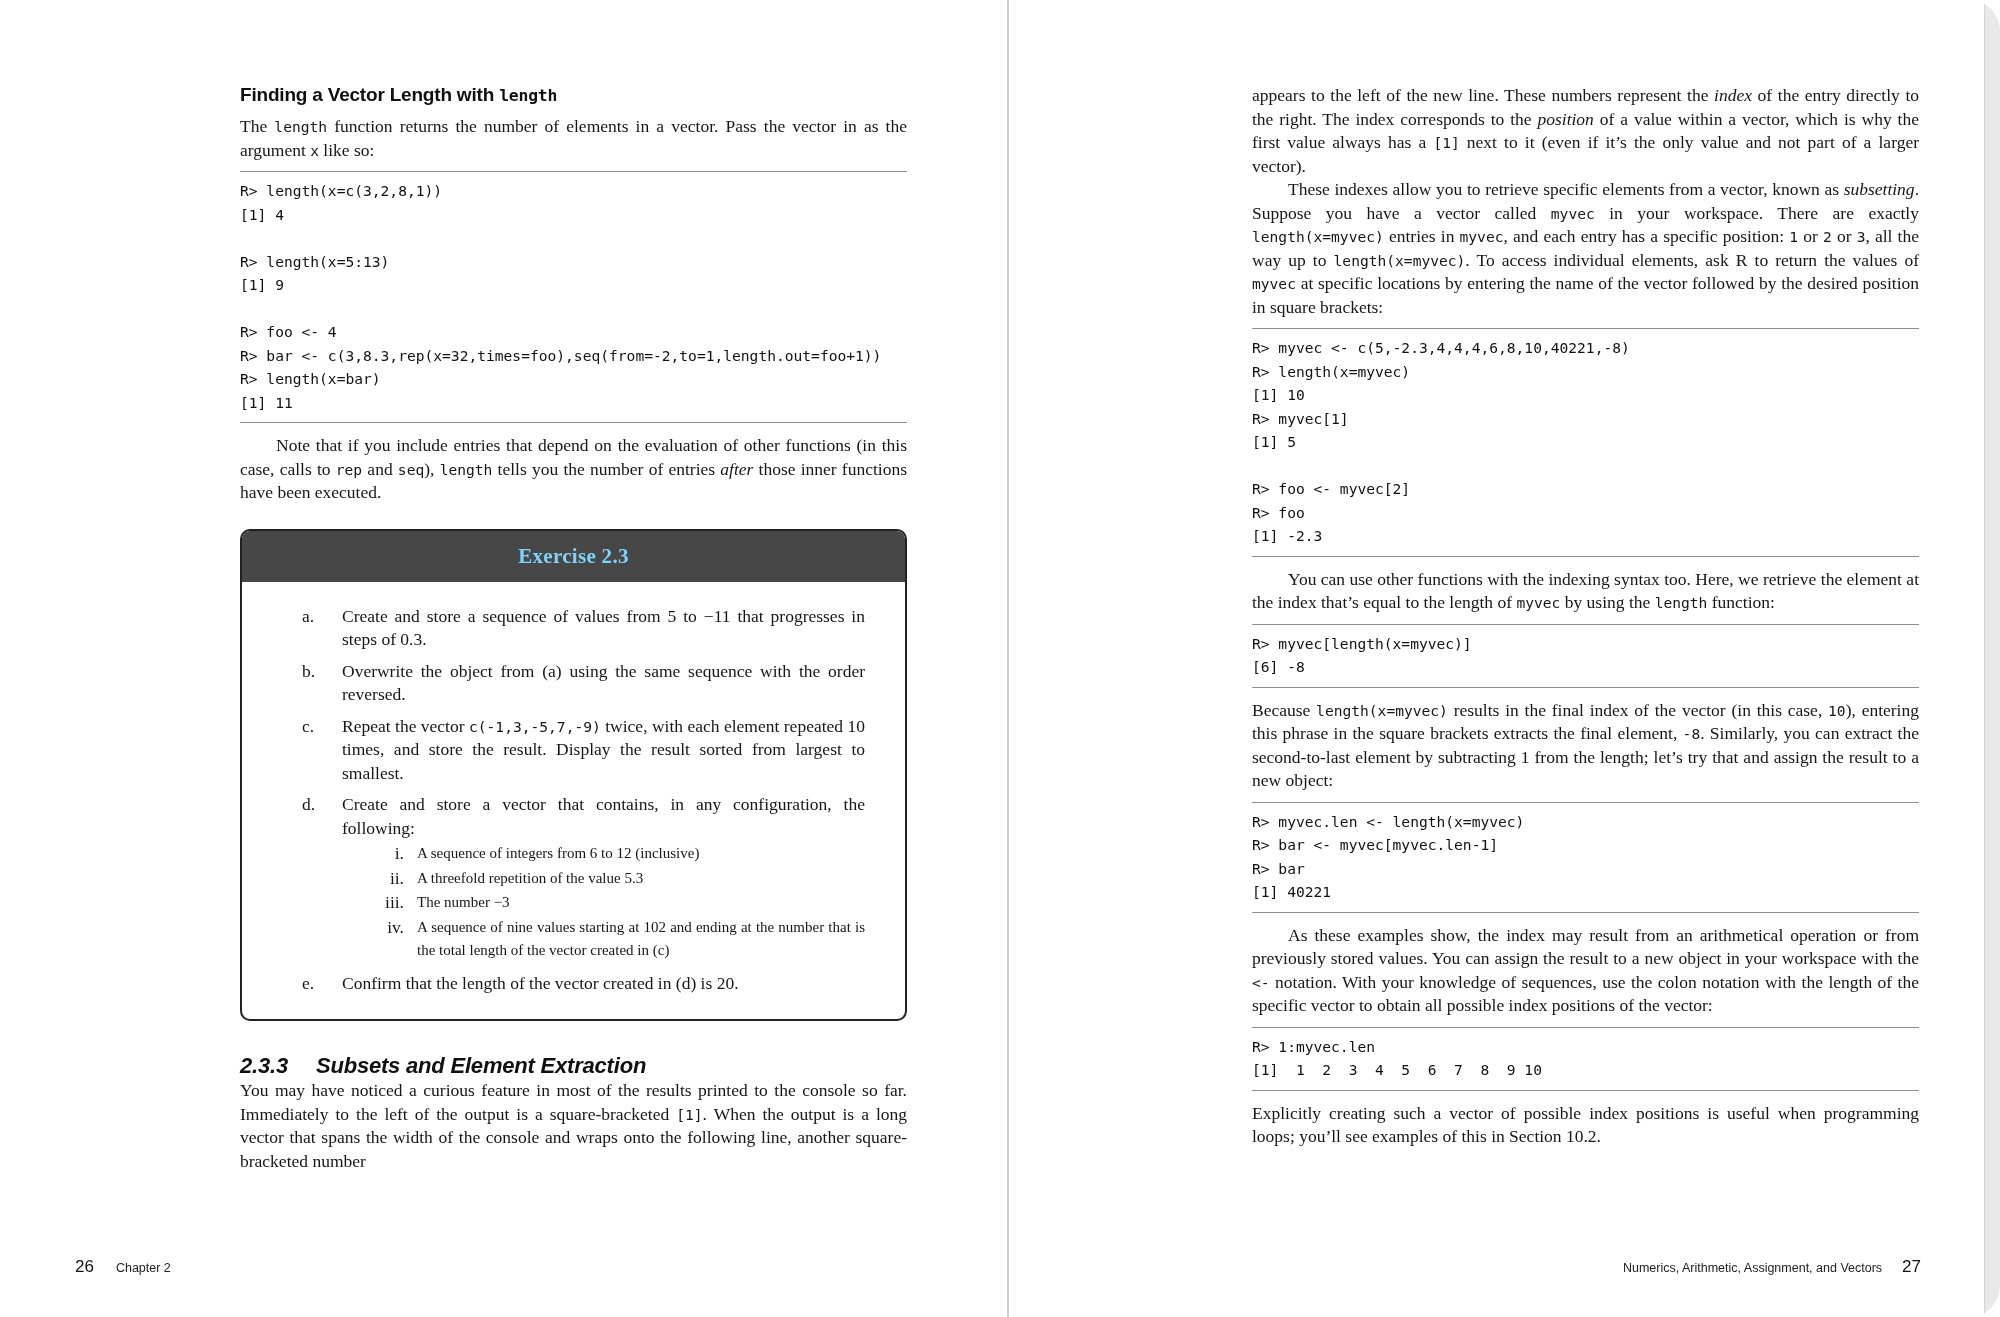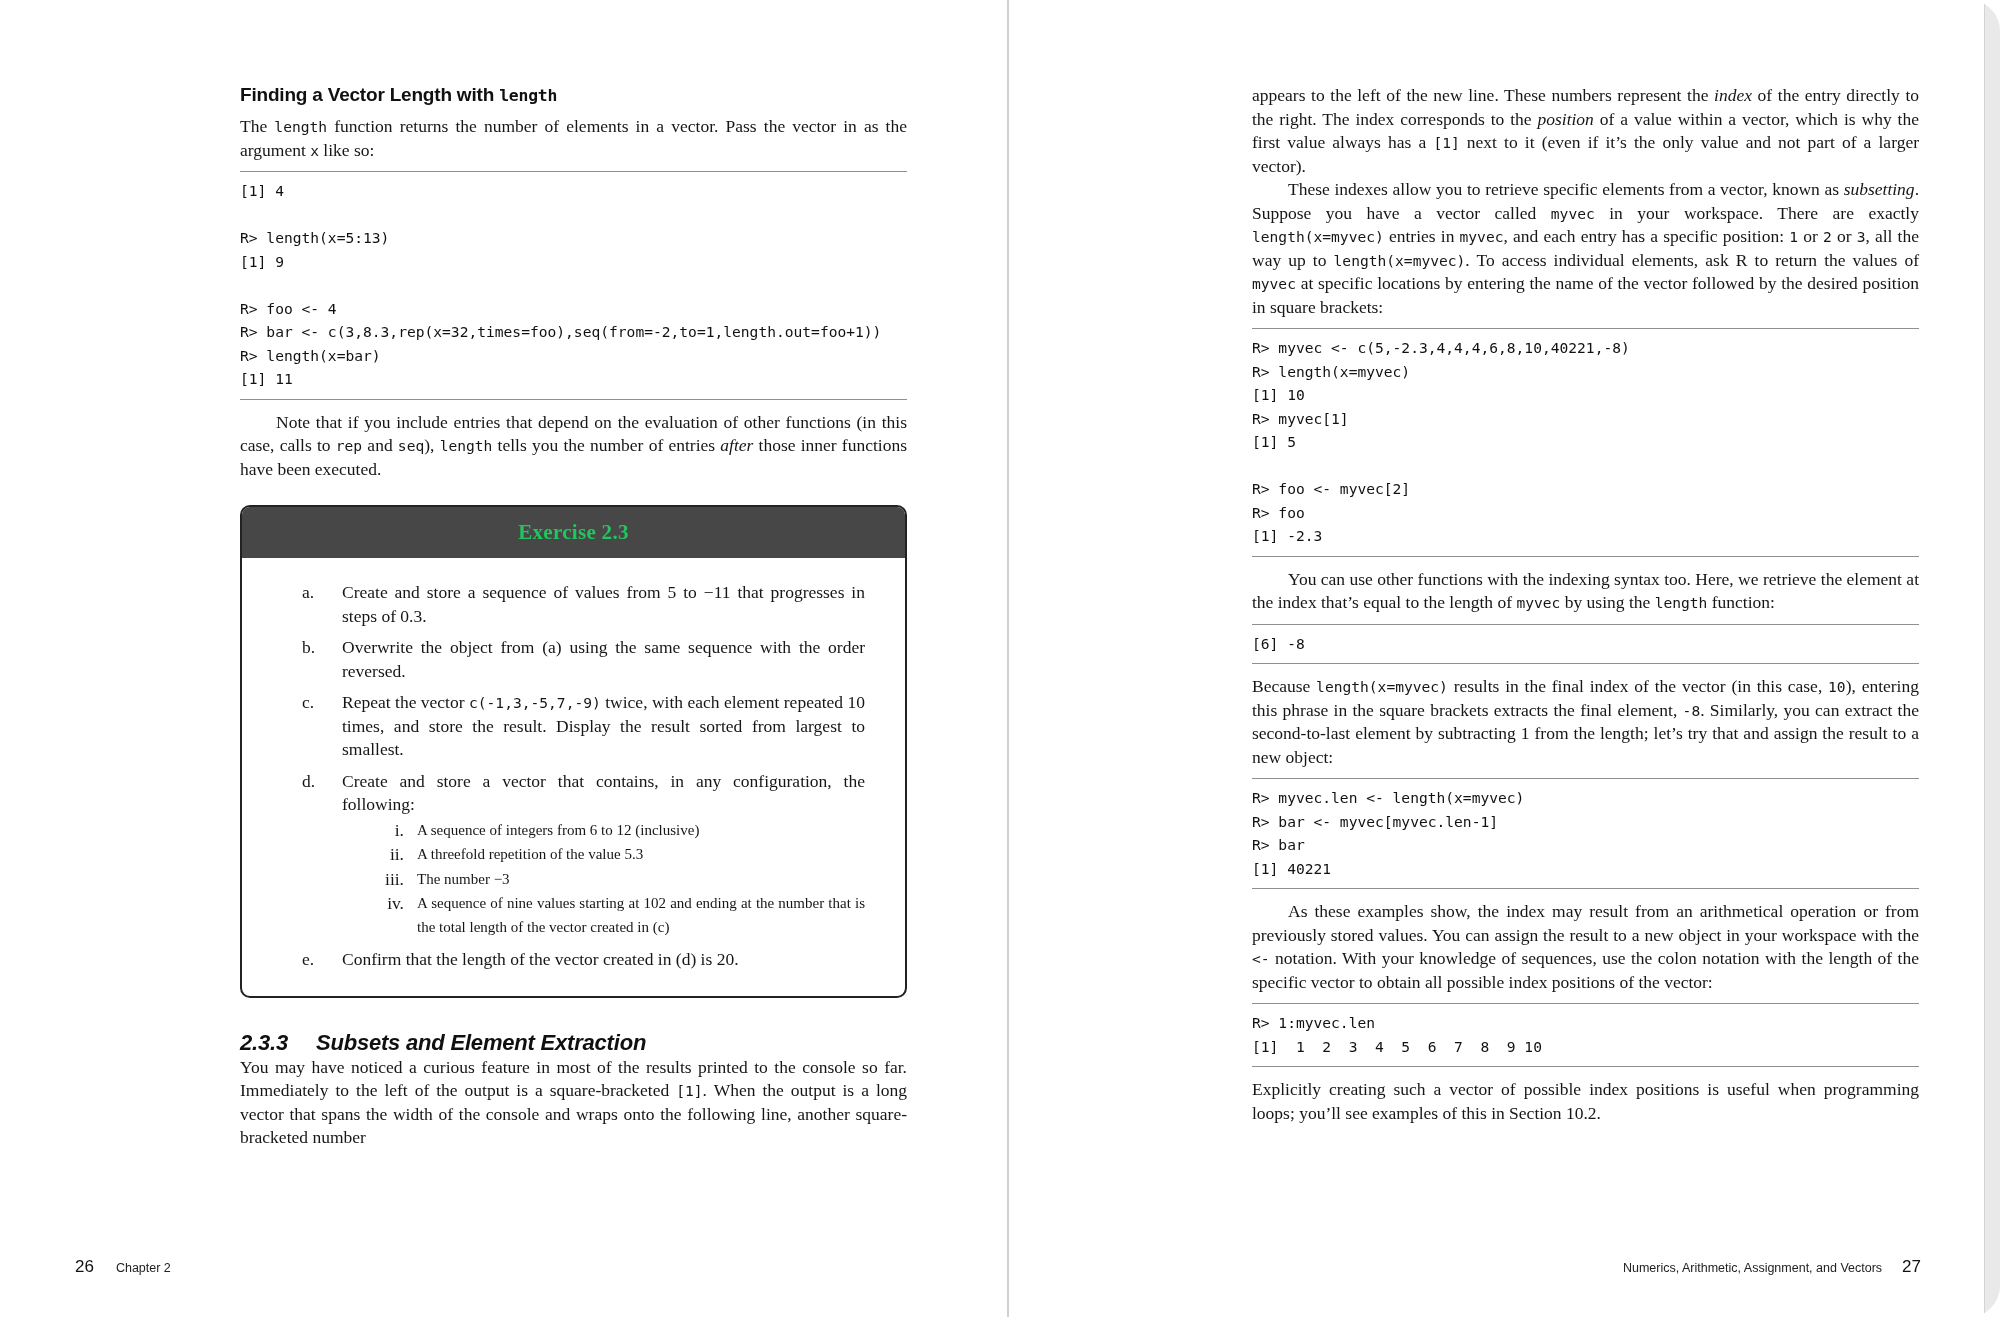--- a/index.html
+++ b/index.html
@@ -41,21 +41,21 @@
   .code-line {
     font-family:"DejaVu Sans Mono", monospace;
     font-size:14.6px; line-height:23.5px; white-space:pre; color:#111;
   }
 
   .exercise-box {
     margin-top:24px; border:2px solid #222222; border-radius:10px; overflow:hidden;
     background:#ffffff;
   }
   .exercise-header {
-    background:#474747; color:#22c55e; text-align:center;
+    background:#474747; color:#7dd3fc; text-align:center;
     font-family:"Liberation Serif", serif; font-weight:bold; font-size:21px;
     padding:13px 0 13px 0; letter-spacing:0.3px;
   }
   .exercise-body { padding:23px 40px 24px 60px; }
   .ex-item { display:flex; margin-bottom:8px; }
   .ex-label { width:40px; flex:none; font-size:17.5px; line-height:23.5px; }
   .ex-text  { flex:1; font-size:17.5px; line-height:23.5px; text-align:justify; }
   .ex-sublist { margin:2px 0 0 14px; }
   .ex-sub { display:flex; margin-bottom:1px; }
   .ex-sublabel { width:48px; flex:none; text-align:right; margin-right:13px; font-size:17.5px; line-height:23.5px; }
@@ -81,20 +81,21 @@
 <div class="spread">
 
   <div class="page page-left">
     <div class="content">
 
       <h3 class="subheading"><span class="seg-n">Finding a Vector Length with </span><span class="seg-c">length</span></h3>
 
       <p class="body"><span class="seg-n">The </span><span class="seg-c">length</span><span class="seg-n"> function returns the number of elements in a vector. Pass the vector in as the argument </span><span class="seg-c">x</span><span class="seg-n"> like so:</span></p>
 
       <div class="code-block">
+          <div class="code-line">R&gt; length(x=c(3,2,8,1))</div>
           <div class="code-line">[1] 4</div>
           <div class="code-line">&nbsp;</div>
           <div class="code-line">R&gt; length(x=5:13)</div>
           <div class="code-line">[1] 9</div>
           <div class="code-line">&nbsp;</div>
           <div class="code-line">R&gt; foo &lt;- 4</div>
           <div class="code-line">R&gt; bar &lt;- c(3,8.3,rep(x=32,times=foo),seq(from=-2,to=1,length.out=foo+1))</div>
           <div class="code-line">R&gt; length(x=bar)</div>
           <div class="code-line">[1] 11</div>
         </div>
@@ -182,20 +183,21 @@
           <div class="code-line">[1] 5</div>
           <div class="code-line">&nbsp;</div>
           <div class="code-line">R&gt; foo &lt;- myvec[2]</div>
           <div class="code-line">R&gt; foo</div>
           <div class="code-line">[1] -2.3</div>
         </div>
 
       <p class="body indent"><span class="seg-n">You can use other functions with the indexing syntax too. Here, we retrieve the element at the index that’s equal to the length of </span><span class="seg-c">myvec</span><span class="seg-n"> by using the </span><span class="seg-c">length</span><span class="seg-n"> function:</span></p>
 
       <div class="code-block">
+          <div class="code-line">R&gt; myvec[length(x=myvec)]</div>
           <div class="code-line">[6] -8</div>
         </div>
 
       <p class="body"><span class="seg-n">Because </span><span class="seg-c">length(x=myvec)</span><span class="seg-n"> results in the final index of the vector (in this case, </span><span class="seg-c">10</span><span class="seg-n">), entering this phrase in the square brackets extracts the final element, </span><span class="seg-c">-8</span><span class="seg-n">. Similarly, you can extract the second-to-last element by subtracting 1 from the length; let’s try that and assign the result to a new object:</span></p>
 
       <div class="code-block">
           <div class="code-line">R&gt; myvec.len &lt;- length(x=myvec)</div>
           <div class="code-line">R&gt; bar &lt;- myvec[myvec.len-1]</div>
           <div class="code-line">R&gt; bar</div>
           <div class="code-line">[1] 40221</div>

